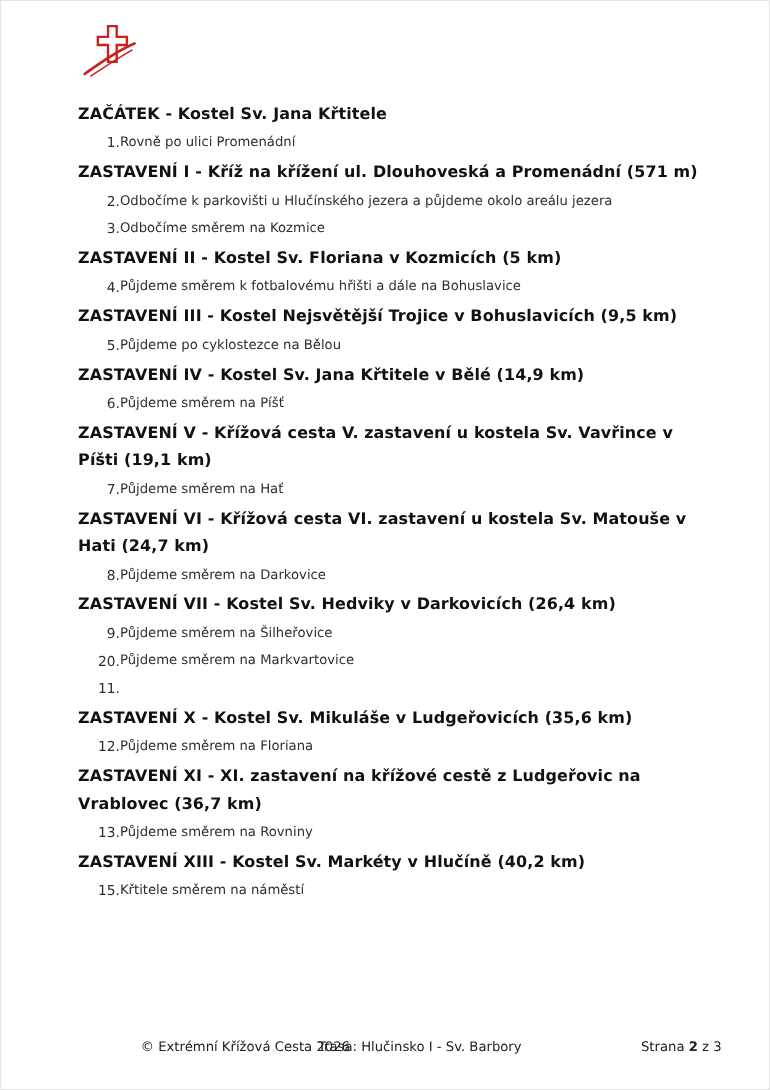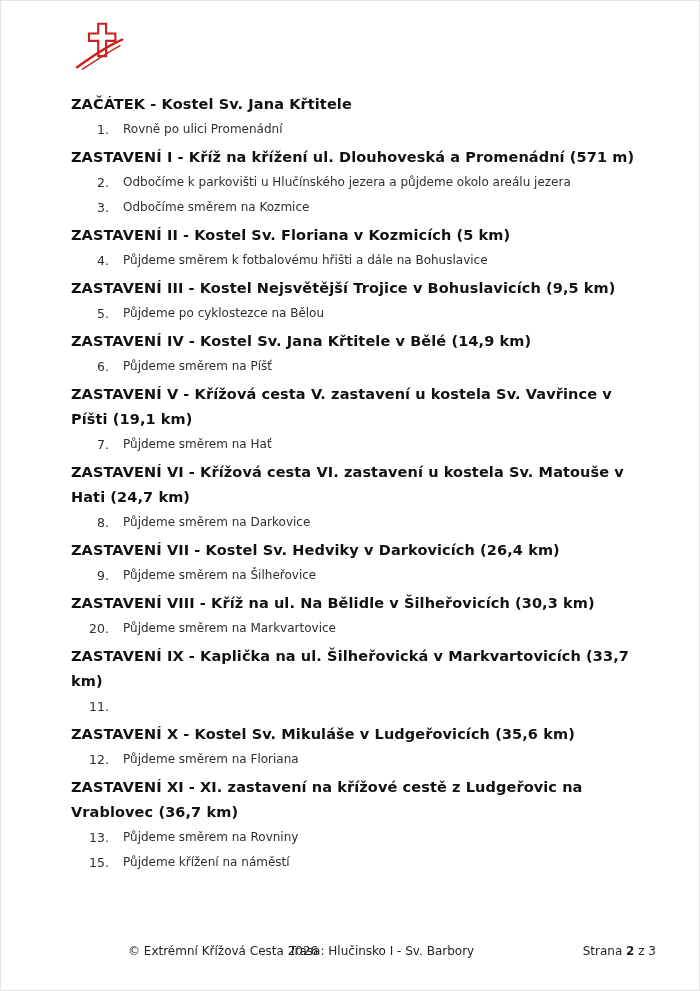--- a/index.html
+++ b/index.html
@@ -39,21 +39,21 @@
     font-size: 12px;
     color: #2e2e2e;
   }
   .step-number {
     display: inline-block;
     width: 38px;
     text-align: right;
     flex: 0 0 38px;
     font-size: 12.5px;
   }
-  .step-text { margin-left: 14px; }
+  .step-text { margin-left: 0; }
   .footer {
     position: absolute;
     left: 0;
     bottom: 34px;
     width: 100%;
     padding: 0 68px 0 104px;
     display: flex;
     align-items: baseline;
     font-size: 12px;
     color: #222222;
@@ -155,31 +155,29 @@
       <h2 class="section-heading">ZASTAVENÍ VII - Kostel Sv. Hedviky v Darkovicích (26,4 km)</h2>
       <ol class="step-list">
     <li class="step-item">
       <span class="step-number">9.</span>
       <span class="step-text">Půjdeme směrem na Šilheřovice</span>
     </li>
   </ol>
     </section>
 
     <section class="route-section">
-      <h2 class="section-heading">ZASTAVENÍ VIII - Kříž na ul. Na Bělidle v Šilheřovicích (30,3 km)</h2>
       <ol class="step-list">
     <li class="step-item">
       <span class="step-number">20.</span>
       <span class="step-text">Půjdeme směrem na Markvartovice</span>
     </li>
   </ol>
     </section>
 
     <section class="route-section">
-      <h2 class="section-heading">ZASTAVENÍ IX - Kaplička na ul. Šilheřovická v Markvartovicích (33,7 km)</h2>
       <ol class="step-list">
     <li class="step-item">
       <span class="step-number">11.</span>
     </li>
   </ol>
     </section>
 
     <section class="route-section">
       <h2 class="section-heading">ZASTAVENÍ X - Kostel Sv. Mikuláše v Ludgeřovicích (35,6 km)</h2>
       <ol class="step-list">
@@ -195,24 +193,25 @@
       <ol class="step-list">
     <li class="step-item">
       <span class="step-number">13.</span>
       <span class="step-text">Půjdeme směrem na Rovniny</span>
     </li>
   </ol>
     </section>
 
 
     <section class="route-section">
+      <h2 class="section-heading">ZASTAVENÍ XIII - Kostel Sv. Markéty v Hlučíně (40,2 km)</h2>
       <ol class="step-list">
     <li class="step-item">
       <span class="step-number">15.</span>
-      <span class="step-text">Půjdeme křížení na náměstí</span>
+      <span class="step-text">Křtitele směrem na náměstí</span>
     </li>
   </ol>
     </section>
   </div>
 
   
 
   
 
   <div class="footer">

